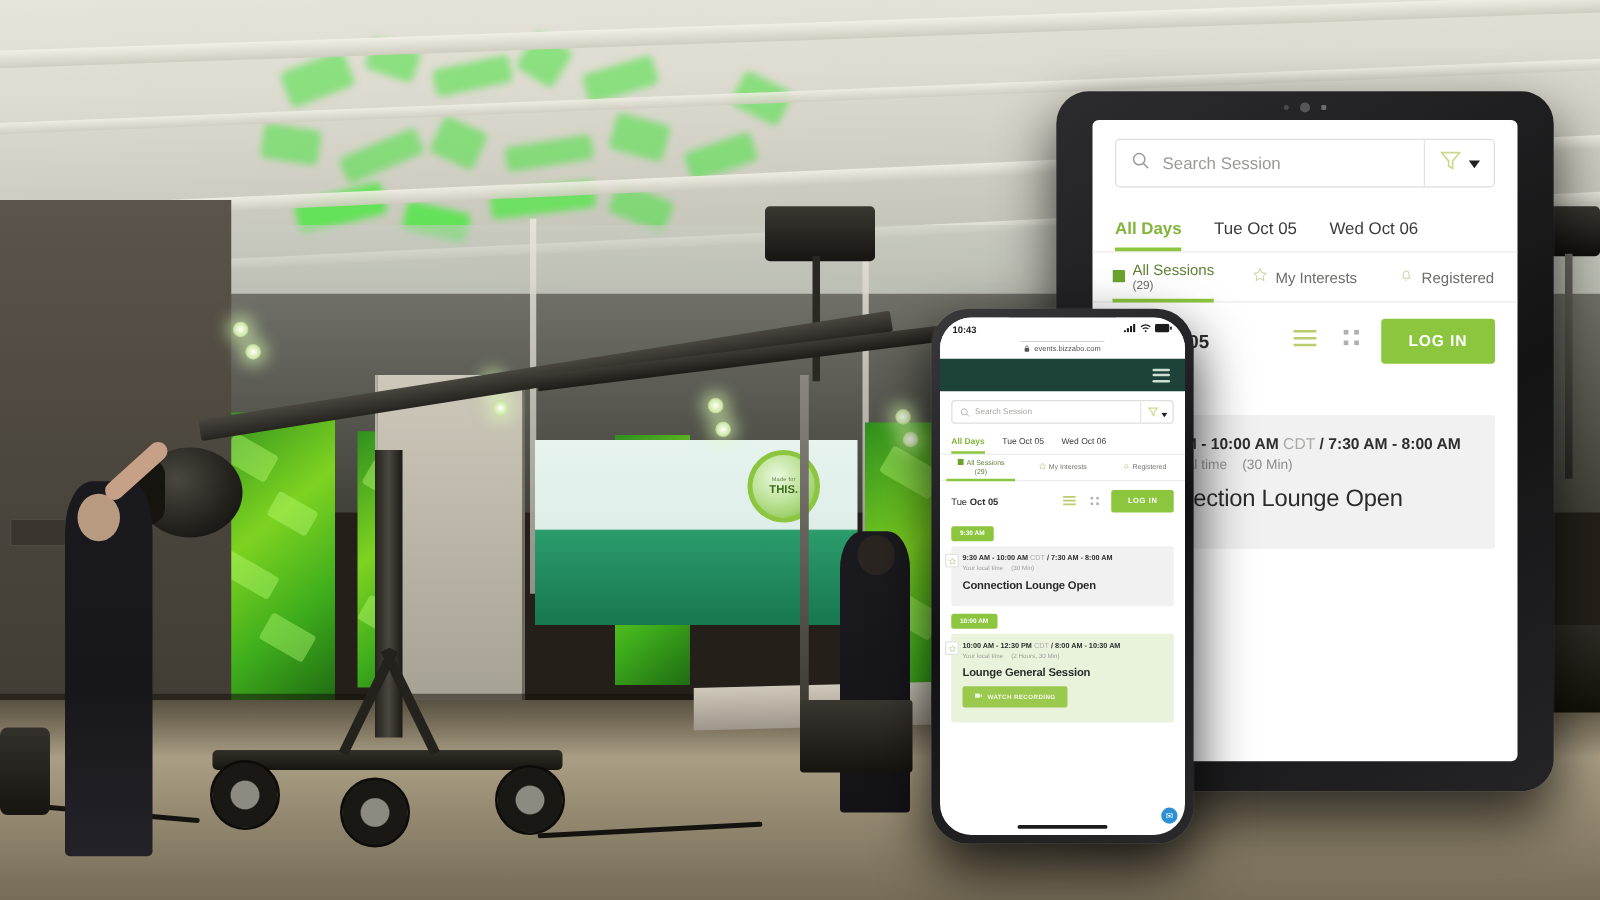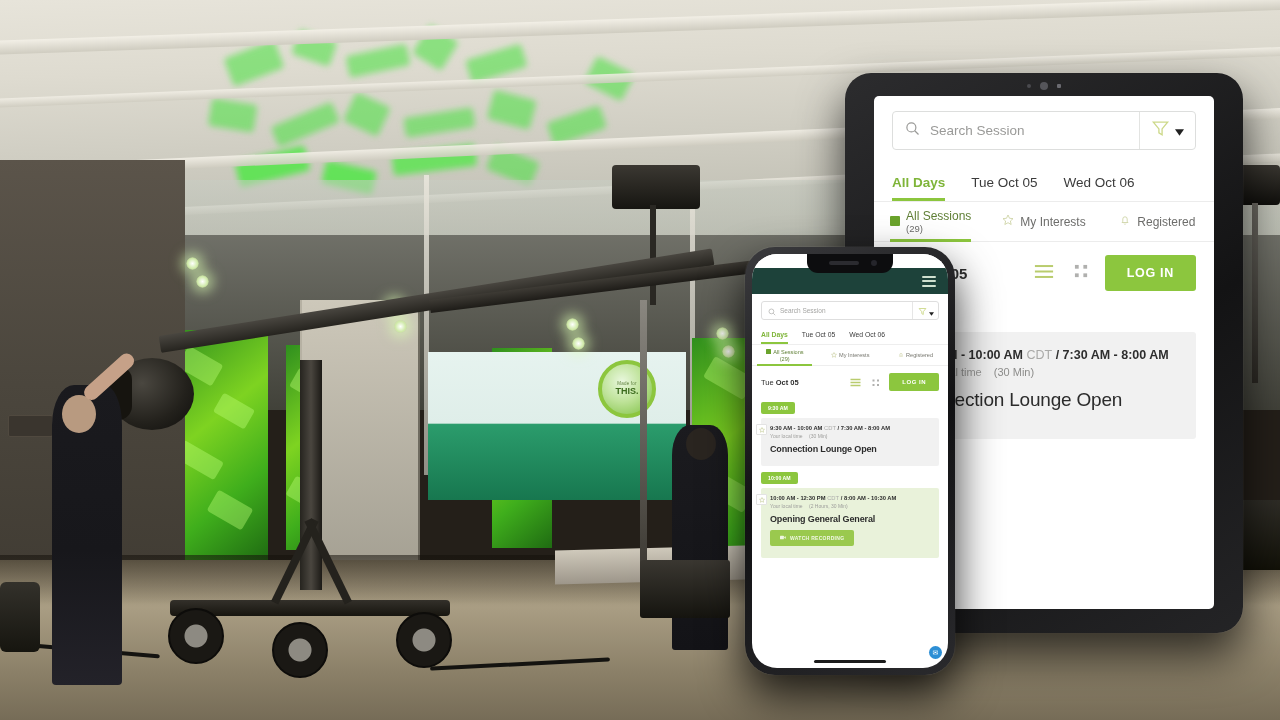--- a/index.html
+++ b/index.html
@@ -611,20 +611,46 @@
     </div>
   </div>
 
   <div class="phone">
     <div class="phone-screen">
       <div class="notch">
         <span class="speaker"></span>
         <span class="fcam"></span>
       </div>
 
+      <div class="p-status">
+        <span>10:43</span>
+        <span class="right">
+          <span>
+            <svg width="10" height="7" viewBox="0 0 12 8">
+                <rect x="0" y="6" width="2" height="2" fill="#1c1c1c"></rect>
+                <rect x="3" y="4" width="2" height="4" fill="#1c1c1c"></rect>
+                <rect x="6" y="2" width="2" height="6" fill="#1c1c1c"></rect>
+                <rect x="9" y="0" width="2" height="8" fill="#1c1c1c"></rect>
+              </svg>
+          </span>
+          <span>
+            <svg width="9" height="7" viewBox="0 0 12 9">
+                <path d="M1 3a8 8 0 0110 0" stroke="#1c1c1c" stroke-width="1.3" fill="none"></path>
+                <path d="M3 5.3a5 5 0 016 0" stroke="#1c1c1c" stroke-width="1.3" fill="none"></path>
+                <circle cx="6" cy="7.8" r="1" fill="#1c1c1c"></circle>
+              </svg>
+          </span>
+          <span>
+            <svg width="14" height="7" viewBox="0 0 16 8">
+                <rect x="0" y="0" width="13" height="8" rx="1.6" fill="#1c1c1c"></rect>
+                <rect x="13.8" y="2.6" width="1.6" height="3" rx="0.7" fill="#1c1c1c"></rect>
+              </svg>
+          </span>
+        </span>
+      </div>
 
       <div class="p-url">
         <span>
           <svg width="5" height="6" viewBox="0 0 8 10">
               <rect x="1" y="4" width="6" height="5" rx="1" fill="#555"></rect>
               <path d="M2.5 4V2.6a1.5 1.5 0 013 0V4" stroke="#555" stroke-width="1" fill="none"></path>
             </svg>
         </span>
         <span>events.bizzabo.com</span>
       </div>
@@ -757,21 +783,21 @@
         </div>
         <div class="p-card-time">
           <span>10:00 AM - 12:30 PM</span>
           <span class="tz">CDT</span>
           <span>/ 8:00 AM - 10:30 AM</span>
         </div>
         <div class="p-card-sub">
           <span>Your local time</span>
           <span class="dur">(2 Hours, 30 Min)</span>
         </div>
-        <div class="p-card-title">Opening General General</div>
+        <div class="p-card-title">Lounge General Session</div>
         <div class="p-watch">
           <span>
             <svg width="6" height="5" viewBox="0 0 14 10">
                 <rect x="0" y="1" width="9" height="8" rx="1.2" fill="#eef6e0"></rect>
                 <path d="M10 4l3.5-2.2v6.4L10 6z" fill="#eef6e0"></path>
               </svg>
           </span>
           <span>WATCH RECORDING</span>
         </div>
       </div>

